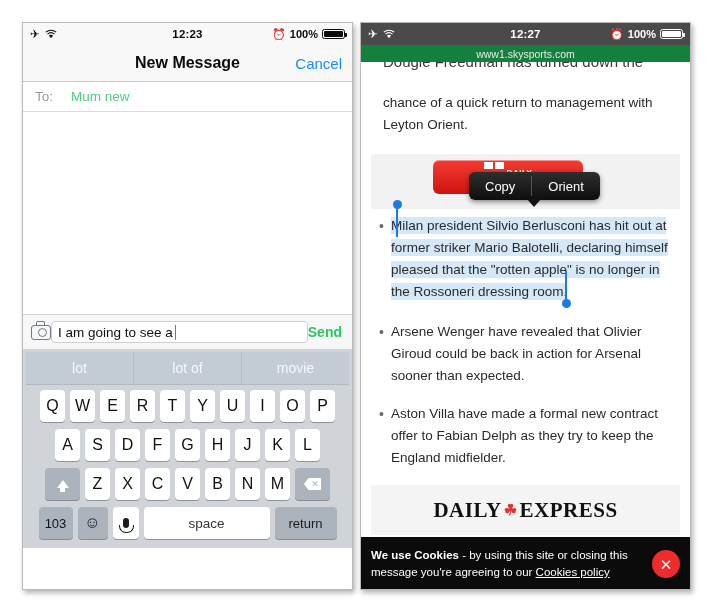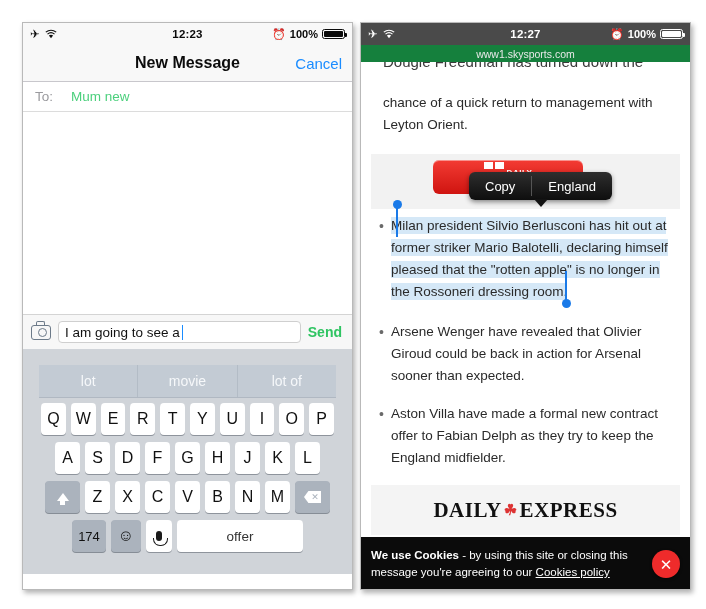--- a/index.html
+++ b/index.html
@@ -63,21 +63,21 @@
     display: flex; align-items: center; padding: 0 12px;
     font-size: 13.5px; background: #fff;
   }
   .to-label { color: #9a9a9e; margin-right: 18px; }
   .to-value { color: #4cd07d; text-align: right; }
   .msg-body { background: #ffffff; flex: 1; }
 
   
   .composer {
     height: 34px; background: #f7f7f7; border-top: 1px solid #d4d4d4;
-    display: flex; align-items: center; padding: 17px 8px; gap: 7px;
+    display: flex; align-items: center; padding: 17px 8px; 
   }
   .cam {
     width: 20px; height: 15px; border: 1.8px solid #6c7a89; border-radius: 3px;
     position: relative; flex: none;
   }
   .cam::before {
     content:""; position:absolute; left:5.5px; top:2.6px;
     width:7px; height:7px; border:1.6px solid #6c7a89; border-radius:50%;
   }
   .cam::after {
@@ -90,21 +90,21 @@
     border-radius: 4px; display: flex; align-items: center;
     padding: 0 6px; font-size: 13.5px; color: #111; position: relative;
   }
   .caret {
     display: inline-block; width: 1.5px; height: 15px;
     background: #1a8cff; margin-left: 2px;
   }
   .send { color: #2fc462; font-size: 14px; font-weight: bold; flex: none; padding-right: 2px; }
 
   
-  .kb { background: #d0d4d9; padding: 16px; }
+  .kb { background: #d0d4d9; padding: 3px; }
   .predict {
     height: 33px; display: flex; align-items: stretch;
     background: #c3cbd4; border-bottom: 1px solid #b0b8c2;
   }
   .predict div {
     flex: 1; display: flex; align-items: center; justify-content: center;
     font-size: 14px; color: #f6f8fa;
   }
   .predict div + div { border-left: 1px solid #b3bcc6; }
 
@@ -281,22 +281,22 @@
       <div class="txtfield">
         <span>I am going to see a</span>
           <span class="caret"></span>
       </div>
       <span class="send">Send</span>
     </div>
 
     <div class="kb">
       <div class="predict">
         <div>lot</div>
+        <div>lot of</div>
         <div>movie</div>
-        <div>lot of</div>
       </div>
       <div class="kbrows">
         <div class="krow">
           <div class="key">Q</div>
           <div class="key">W</div>
           <div class="key">E</div>
           <div class="key">R</div>
           <div class="key">T</div>
           <div class="key">Y</div>
           <div class="key">U</div>
@@ -324,26 +324,27 @@
           <div class="key">C</div>
           <div class="key">V</div>
           <div class="key">B</div>
           <div class="key">N</div>
           <div class="key">M</div>
           <div class="key wide-fn k-del">
             <span class="del-glyph">✕</span>
           </div>
         </div>
         <div class="krow">
-          <div class="key wide-fn k-123">174</div>
+          <div class="key wide-fn k-123">103</div>
           <div class="key wide-fn k-emoji">☺</div>
           <div class="key k-mic">
             <span class="mic"></span>
           </div>
-          <div class="key k-space">offer</div>
+          <div class="key k-space">space</div>
+          <div class="key wide-fn k-return">return</div>
         </div>
       </div>
     </div>
   </div>
 
   <div class="phone" id="phone-right">
 
     <div class="statusbar dark">
       <div class="sb-left">
         <span>✈</span>
@@ -377,21 +378,21 @@
         <div class="redbanner">
           <span class="sqs">
               <b></b>
               <b></b>
             </span>
           <span>DAILY</span>
         </div>
         <div class="popup">
           <button>Copy</button>
           <span class="sep"></span>
-          <button>England</button>
+          <button>Orient</button>
         </div>
       </div>
 
       <div class="bullets">
         <div class="bul sel">
           <span class="handle start">
               <span class="knob"></span>
             </span>
           <span class="handle end">
               <span class="knob"></span>

